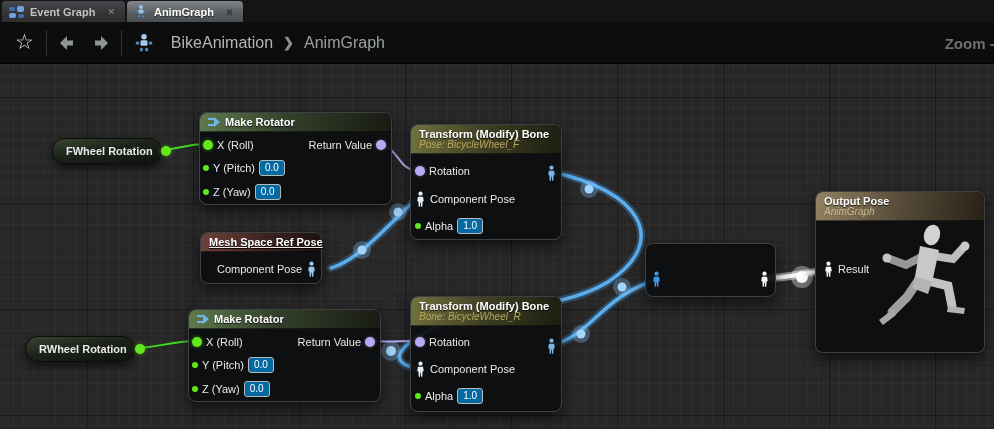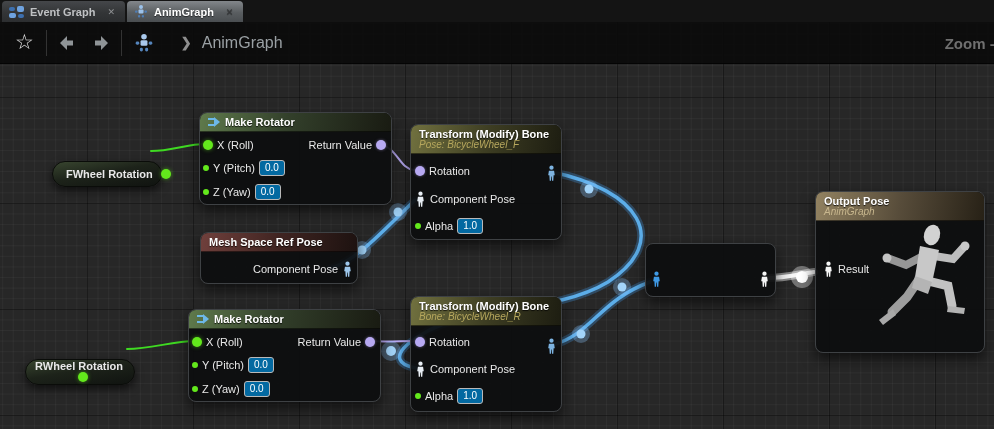--- a/index.html
+++ b/index.html
@@ -75,21 +75,21 @@
   .pin { width:10px; height:10px; border-radius:50%; flex:0 0 auto; }
   .pin.green-filled { background:#63e81c; box-shadow:0 0 4px rgba(99,232,28,.55); }
   .pin.green-hollow { width:5px; height:5px; border:3px solid #63e81c; background:#0b0c0d; }
   .pin.lav { background:#b7a9f2; box-shadow:0 0 3px rgba(183,169,242,.5); }
   .valbox { border:1px solid #b9b9b9; background:#0369a1; border-radius:3px; padding:0 5px;
     font-size:10px; line-height:14px; color:#fff; }
 
   .varnode { position:absolute; height:26px; border-radius:13px; z-index:10;
     background:linear-gradient(170deg,#38452f 0%,#1d231a 45%,#101310 100%);
     border:1px solid #0a0c09; box-shadow:0 4px 9px rgba(0,0,0,.6);
-    display:flex; align-items:center; padding:0 7px 0 13px;margin-top:23px; }
+    display:flex; align-items:center; padding:0 7px 0 13px; }
   .varnode .pin-label { font-weight:bold; margin-right:8px; font-size:11px; }
 
   .person { flex:0 0 auto; }
 </style>
 </head>
 <body>
 
 <div class="app">
 
   <svg width="0" height="0" style="position:absolute">
@@ -196,31 +196,32 @@
       <svg width="20" height="18" viewBox="0 0 14 13">
         <circle cx="7" cy="2" r="2" fill="#a9c8ec"></circle>
         <rect x="4.5" y="4.5" width="5" height="4" rx="1" fill="#a9c8ec"></rect>
         <rect x="1" y="5.5" width="2.6" height="2.2" rx="1" fill="#5585bd"></rect>
         <rect x="10.4" y="5.5" width="2.6" height="2.2" rx="1" fill="#5585bd"></rect>
         <rect x="4" y="10" width="2.2" height="2.6" rx="1" fill="#5585bd"></rect>
         <rect x="7.8" y="10" width="2.2" height="2.6" rx="1" fill="#5585bd"></rect>
       </svg>
     </div>
     <div class="breadcrumb">
+      <span class="crumb-root">BikeAnimation</span>
       <span class="crumb-sep">❯</span>
       <span class="crumb-cur">AnimGraph</span>
     </div>
     <span class="zoom-label">Zoom -1</span>
   </div>
 
   <div class="varnode" style="left:52px; top:138px; width:110px;">
     <span class="pin-label">FWheel Rotation</span>
     <span class="pin green-filled"></span>
   </div>
-  <div class="varnode" style="left:25px; top:336px; width:110px;flex-direction:column;">
+  <div class="varnode" style="left:25px; top:336px; width:110px;">
     <span class="pin-label">RWheel Rotation</span>
     <span class="pin green-filled"></span>
   </div>
 
   <div class="node" style="left:199px; top:112px; width:193px; height:93px;">
     <div class="node-header hdr-green">
       <svg class="hdr-icon" width="12" height="10" viewBox="0 0 12 10">
         <path d="M0 2h6M0 8h6" stroke="#6db8e8" stroke-width="2"></path>
         <path d="M6 0 L12 5 L6 10 Z" fill="#6db8e8"></path>
       </svg><span class="node-title">Make Rotator</span>
@@ -319,21 +320,21 @@
       <span class="pin-label">Alpha</span>
       <span class="valbox">1.0</span>
     </div>
     <div class="pin-row right" style="right:4px; top:41px;">
       <svg class="person" width="11" height="16" style="color:#7db4e2">
           <use href="#icon-person" fill="currentColor"></use>
         </svg>
     </div>
   </div>
 
-  <div class="node" style="left:200px; top:232px; width:158px; height:52px;">
+  <div class="node" style="left:200px; top:232px; width:122px; height:52px;text-decoration:underline;">
     <div class="node-header hdr-maroon">
       <span class="node-title">Mesh Space Ref Pose</span>
     </div>
     <div class="pin-row right" style="right:4px; top:28px;">
       <svg class="person" width="11" height="16" style="color:#9ec7ec">
           <use href="#icon-person" fill="currentColor"></use>
         </svg>
       <span class="pin-label">Component Pose</span>
     </div>
   </div>

